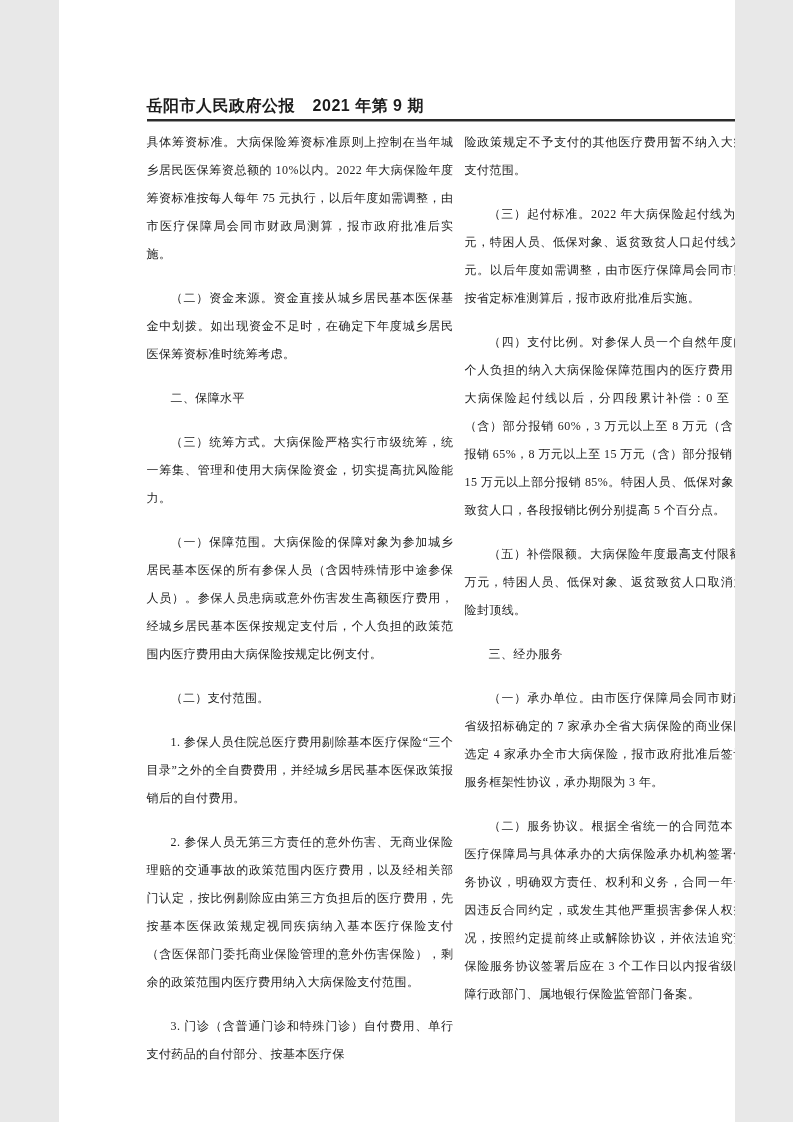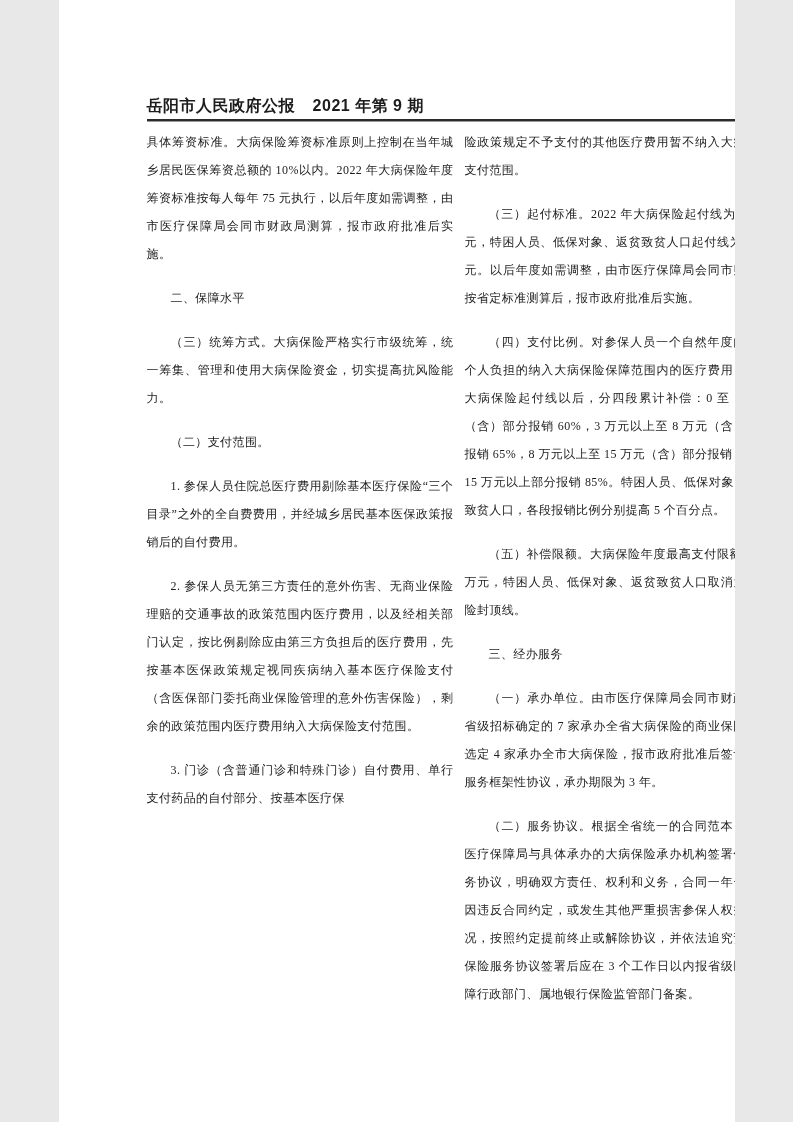--- a/index.html
+++ b/index.html
@@ -73,22 +73,24 @@
 <div class="page">
 
   <div class="header">
     <span>岳阳市人民政府公报</span><span class="issue">2021 年第 9 期</span>
   </div>
 
   <div class="header-rule"></div>
 
   <div class="col col-left">
       <p class="para">具体筹资标准。大病保险筹资标准原则上控制在当年城乡居民医保筹资总额的 10%以内。2022 年大病保险年度筹资标准按每人每年 75 元执行，以后年度如需调整，由市医疗保障局会同市财政局测算，报市政府批准后实施。</p>
+      <p class="para indent">（二）资金来源。资金直接从城乡居民基本医保基金中划拨。如出现资金不足时，在确定下年度城乡居民医保筹资标准时统筹考虑。</p>
       <p class="para indent">二、保障水平</p>
       <p class="para indent">（三）统筹方式。大病保险严格实行市级统筹，统一筹集、管理和使用大病保险资金，切实提高抗风险能力。</p>
+      <p class="para indent">（一）保障范围。大病保险的保障对象为参加城乡居民基本医保的所有参保人员（含因特殊情形中途参保人员）。参保人员患病或意外伤害发生高额医疗费用，经城乡居民基本医保按规定支付后，个人负担的政策范围内医疗费用由大病保险按规定比例支付。</p>
       <p class="para indent">（二）支付范围。</p>
       <p class="para indent">1. 参保人员住院总医疗费用剔除基本医疗保险“三个目录”之外的全自费费用，并经城乡居民基本医保政策报销后的自付费用。</p>
       <p class="para indent">2. 参保人员无第三方责任的意外伤害、无商业保险理赔的交通事故的政策范围内医疗费用，以及经相关部门认定，按比例剔除应由第三方负担后的医疗费用，先按基本医保政策规定视同疾病纳入基本医疗保险支付（含医保部门委托商业保险管理的意外伤害保险），剩余的政策范围内医疗费用纳入大病保险支付范围。</p>
       <p class="para indent">3. 门诊（含普通门诊和特殊门诊）自付费用、单行支付药品的自付部分、按基本医疗保</p>
     </div>
   <div class="col col-right">
       <p class="para">险政策规定不予支付的其他医疗费用暂不纳入大病保险支付范围。</p>
       <p class="para indent">（三）起付标准。2022 年大病保险起付线为 15000 元，特困人员、低保对象、返贫致贫人口起付线为 7500 元。以后年度如需调整，由市医疗保障局会同市财政局按省定标准测算后，报市政府批准后实施。</p>
       <p class="para indent">（四）支付比例。对参保人员一个自然年度内累计个人负担的纳入大病保险保障范围内的医疗费用，扣除大病保险起付线以后，分四段累计补偿：0 至 3 万元（含）部分报销 60%，3 万元以上至 8 万元（含）部分报销 65%，8 万元以上至 15 万元（含）部分报销 75%，15 万元以上部分报销 85%。特困人员、低保对象、返贫致贫人口，各段报销比例分别提高 5 个百分点。</p>
       <p class="para indent">（五）补偿限额。大病保险年度最高支付限额为 40 万元，特困人员、低保对象、返贫致贫人口取消大病保险封顶线。</p>

